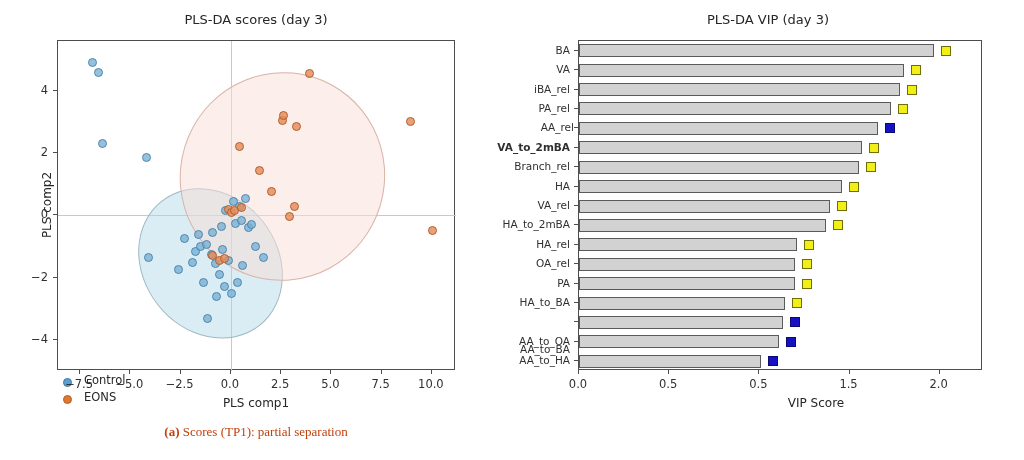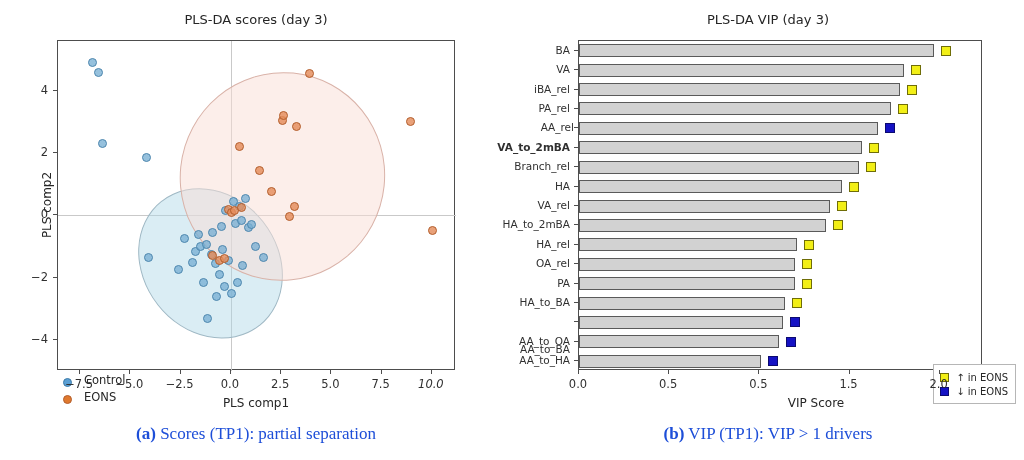--- a/index.html
+++ b/index.html
@@ -38,21 +38,21 @@
   .mk{position:absolute;width:10px;height:10px;box-sizing:border-box;margin-top:-5px;}
   .mk.up{background:#f2ef16;border:1.4px solid #6f6d08;}
   .mk.down{background:#1512c4;border:1.4px solid #0c0a70;}
   .bar-lbl{position:absolute;font-size:10.5px;color:#303030;text-align:right;white-space:nowrap;transform:translateY(-50%);}
   .vip-legend{position:absolute;right:8px;bottom:8px;border:1px solid #b6b6b6;background:#fff;padding:5px 7px 5px 6px;font-size:10px;}
   .vip-legend .row{display:flex;align-items:center;height:14px;}
   .vip-legend .sw{width:9px;height:9px;margin-right:7px;box-sizing:border-box;}
   .vip-legend .sw.up{background:#f2ef16;border:1.4px solid #6f6d08;}
   .vip-legend .sw.down{background:#1512c4;border:1.4px solid #0c0a70;}
 
-  .caption{position:absolute;top:424px;font-family:"Liberation Serif",serif;font-size:17px;color:#1d4ed8;}
+  .caption{position:absolute;top:424px;font-family:"Liberation Serif",serif;font-size:13px;color:#c2410c;}
   .caption b{font-weight:bold;}
   .cap-a{left:0;width:512px;text-align:center;}
   .cap-b{left:512px;width:512px;text-align:center;}
 </style>
 </head>
 <body>
 
 <div class="figure">
 
   <div class="panel panel-a">
@@ -135,21 +135,21 @@
       <div class="tick-lbl" style="left: 179.616px; top: 377px; transform: translateX(-50%);">−2.5</div>
       <div class="tick-mark" style="left: 229.869px; top: 370px; width: 1px; height: 4px;"></div>
       <div class="tick-lbl" style="left: 229.869px; top: 377px; transform: translateX(-50%);">0.0</div>
       <div class="tick-mark" style="left: 280.121px; top: 370px; width: 1px; height: 4px;"></div>
       <div class="tick-lbl" style="left: 280.121px; top: 377px; transform: translateX(-50%);">2.5</div>
       <div class="tick-mark" style="left: 330.374px; top: 370px; width: 1px; height: 4px;"></div>
       <div class="tick-lbl" style="left: 330.374px; top: 377px; transform: translateX(-50%);">5.0</div>
       <div class="tick-mark" style="left: 380.626px; top: 370px; width: 1px; height: 4px;"></div>
       <div class="tick-lbl" style="left: 380.626px; top: 377px; transform: translateX(-50%);">7.5</div>
       <div class="tick-mark" style="left: 430.879px; top: 370px; width: 1px; height: 4px;"></div>
-      <div class="tick-lbl" style="left: 430.879px; top: 377px; transform: translateX(-50%); font-style: italic;">10.0</div>
+      <div class="tick-lbl" style="left: 430.879px; top: 377px; transform: translateX(-50%);">10.0</div>
       <div class="axis-title" style="left: 256px; top: 396px; transform: translateX(-50%);">PLS comp1</div>
       <div class="tick-mark" style="left: 53px; top: 338.868px; width: 4px; height: 1px;"></div>
       <div class="tick-lbl" style="left: 48px; top: 338.868px; transform: translate(-100%, -50%);">−4</div>
       <div class="tick-mark" style="left: 53px; top: 276.604px; width: 4px; height: 1px;"></div>
       <div class="tick-lbl" style="left: 48px; top: 276.604px; transform: translate(-100%, -50%);">−2</div>
       <div class="tick-mark" style="left: 53px; top: 214.34px; width: 4px; height: 1px;"></div>
       <div class="tick-lbl" style="left: 48px; top: 214.34px; transform: translate(-100%, -50%);">0</div>
       <div class="tick-mark" style="left: 53px; top: 152.075px; width: 4px; height: 1px;"></div>
       <div class="tick-lbl" style="left: 48px; top: 152.075px; transform: translate(-100%, -50%);">2</div>
       <div class="tick-mark" style="left: 53px; top: 89.8113px; width: 4px; height: 1px;"></div>
@@ -188,30 +188,20 @@
         <div class="mk up" style="left: 223.429px; top: 242.647px;"></div>
         <div class="bar" style="width: 205.607px; top: 255.559px;"></div>
         <div class="mk up" style="left: 212.607px; top: 262.059px;"></div>
         <div class="bar" style="width: 203.804px; top: 274.971px;"></div>
         <div class="mk down" style="left: 210.804px; top: 281.471px;"></div>
         <div class="bar" style="width: 200.196px; top: 294.382px;"></div>
         <div class="mk down" style="left: 207.196px; top: 300.882px;"></div>
         <div class="bar" style="width: 182.161px; top: 313.794px;"></div>
         <div class="mk down" style="left: 189.161px; top: 320.294px;"></div>
       </div>
-    <div class="vip-legend">
-      <div class="row">
-        <span class="sw up"></span>
-        <span>↑ in EONS</span>
-      </div>
-      <div class="row">
-        <span class="sw down"></span>
-        <span>↓ in EONS</span>
-      </div>
-    </div>
   <div class="bar-lbl" style="left: 58px; top: 49.7059px; transform: translate(-100%, -50%);">BA</div>
       <div class="tick-mark" style="left: 62px; top: 49.7059px; width: 4px; height: 1px;"></div>
       <div class="bar-lbl" style="left: 58px; top: 69.1176px; transform: translate(-100%, -50%);">VA</div>
       <div class="tick-mark" style="left: 62px; top: 69.1176px; width: 4px; height: 1px;"></div>
       <div class="bar-lbl" style="left: 58px; top: 88.5294px; transform: translate(-100%, -50%);">iBA_rel</div>
       <div class="tick-mark" style="left: 62px; top: 88.5294px; width: 4px; height: 1px;"></div>
       <div class="bar-lbl" style="left: 58px; top: 107.941px; transform: translate(-100%, -50%);">PA_rel</div>
       <div class="tick-mark" style="left: 62px; top: 107.941px; width: 4px; height: 1px;"></div>
       <div class="bar-lbl" style="left: 62px; top: 127.353px; transform: translate(-100%, -50%);">AA_rel</div>
       <div class="tick-mark" style="left: 62px; top: 127.353px; width: 4px; height: 1px;"></div>
@@ -246,15 +236,14 @@
       <div class="tick-mark" style="left: 246.357px; top: 370px; width: 1px; height: 4px;"></div>
       <div class="tick-lbl" style="left: 246.357px; top: 377px; transform: translateX(-50%);">0.5</div>
       <div class="tick-mark" style="left: 336.536px; top: 370px; width: 1px; height: 4px;"></div>
       <div class="tick-lbl" style="left: 336.536px; top: 377px; transform: translateX(-50%);">1.5</div>
       <div class="tick-mark" style="left: 426.714px; top: 370px; width: 1px; height: 4px;"></div>
       <div class="tick-lbl" style="left: 426.714px; top: 377px; transform: translateX(-50%);">2.0</div>
       <div class="axis-title" style="left: 284px; top: 396px; transform: translateX(-50%); margin-left: 20px;">VIP Score</div>
     </div>
 
   <div class="caption cap-a"><b>(a)</b><span> Scores (TP1): partial separation</span></div>
-  <div class="caption cap-b"><b>(b)</b><span> VIP (TP1): VIP &gt; 1 drivers</span></div>
 
 </div>
 
 </body></html>

